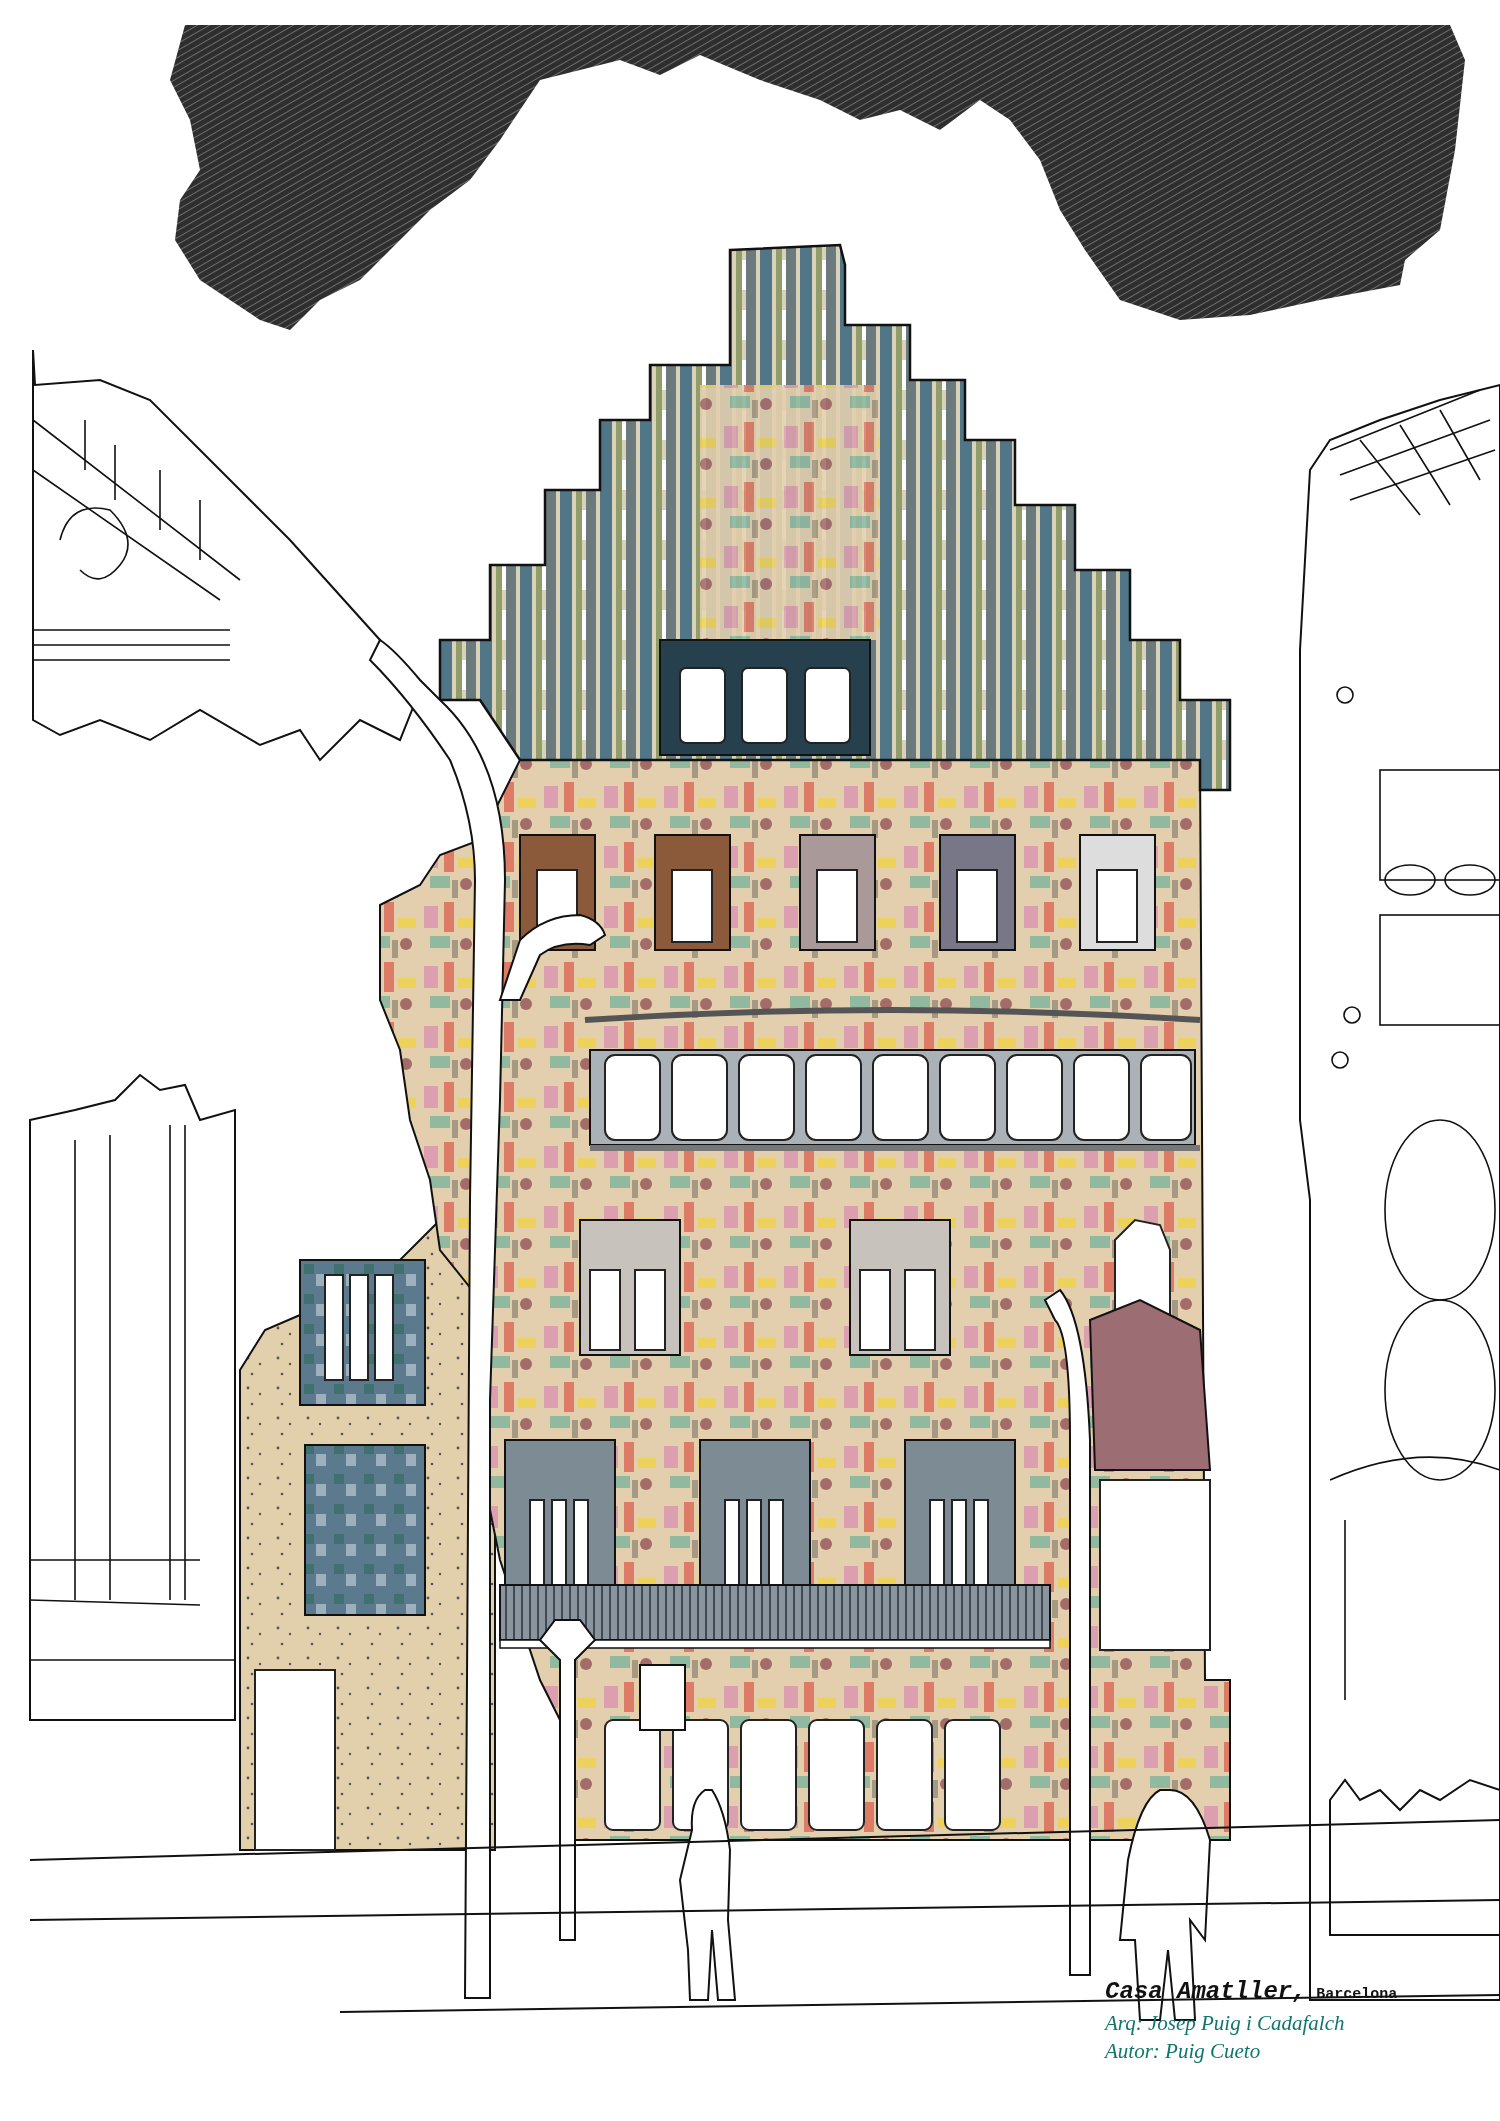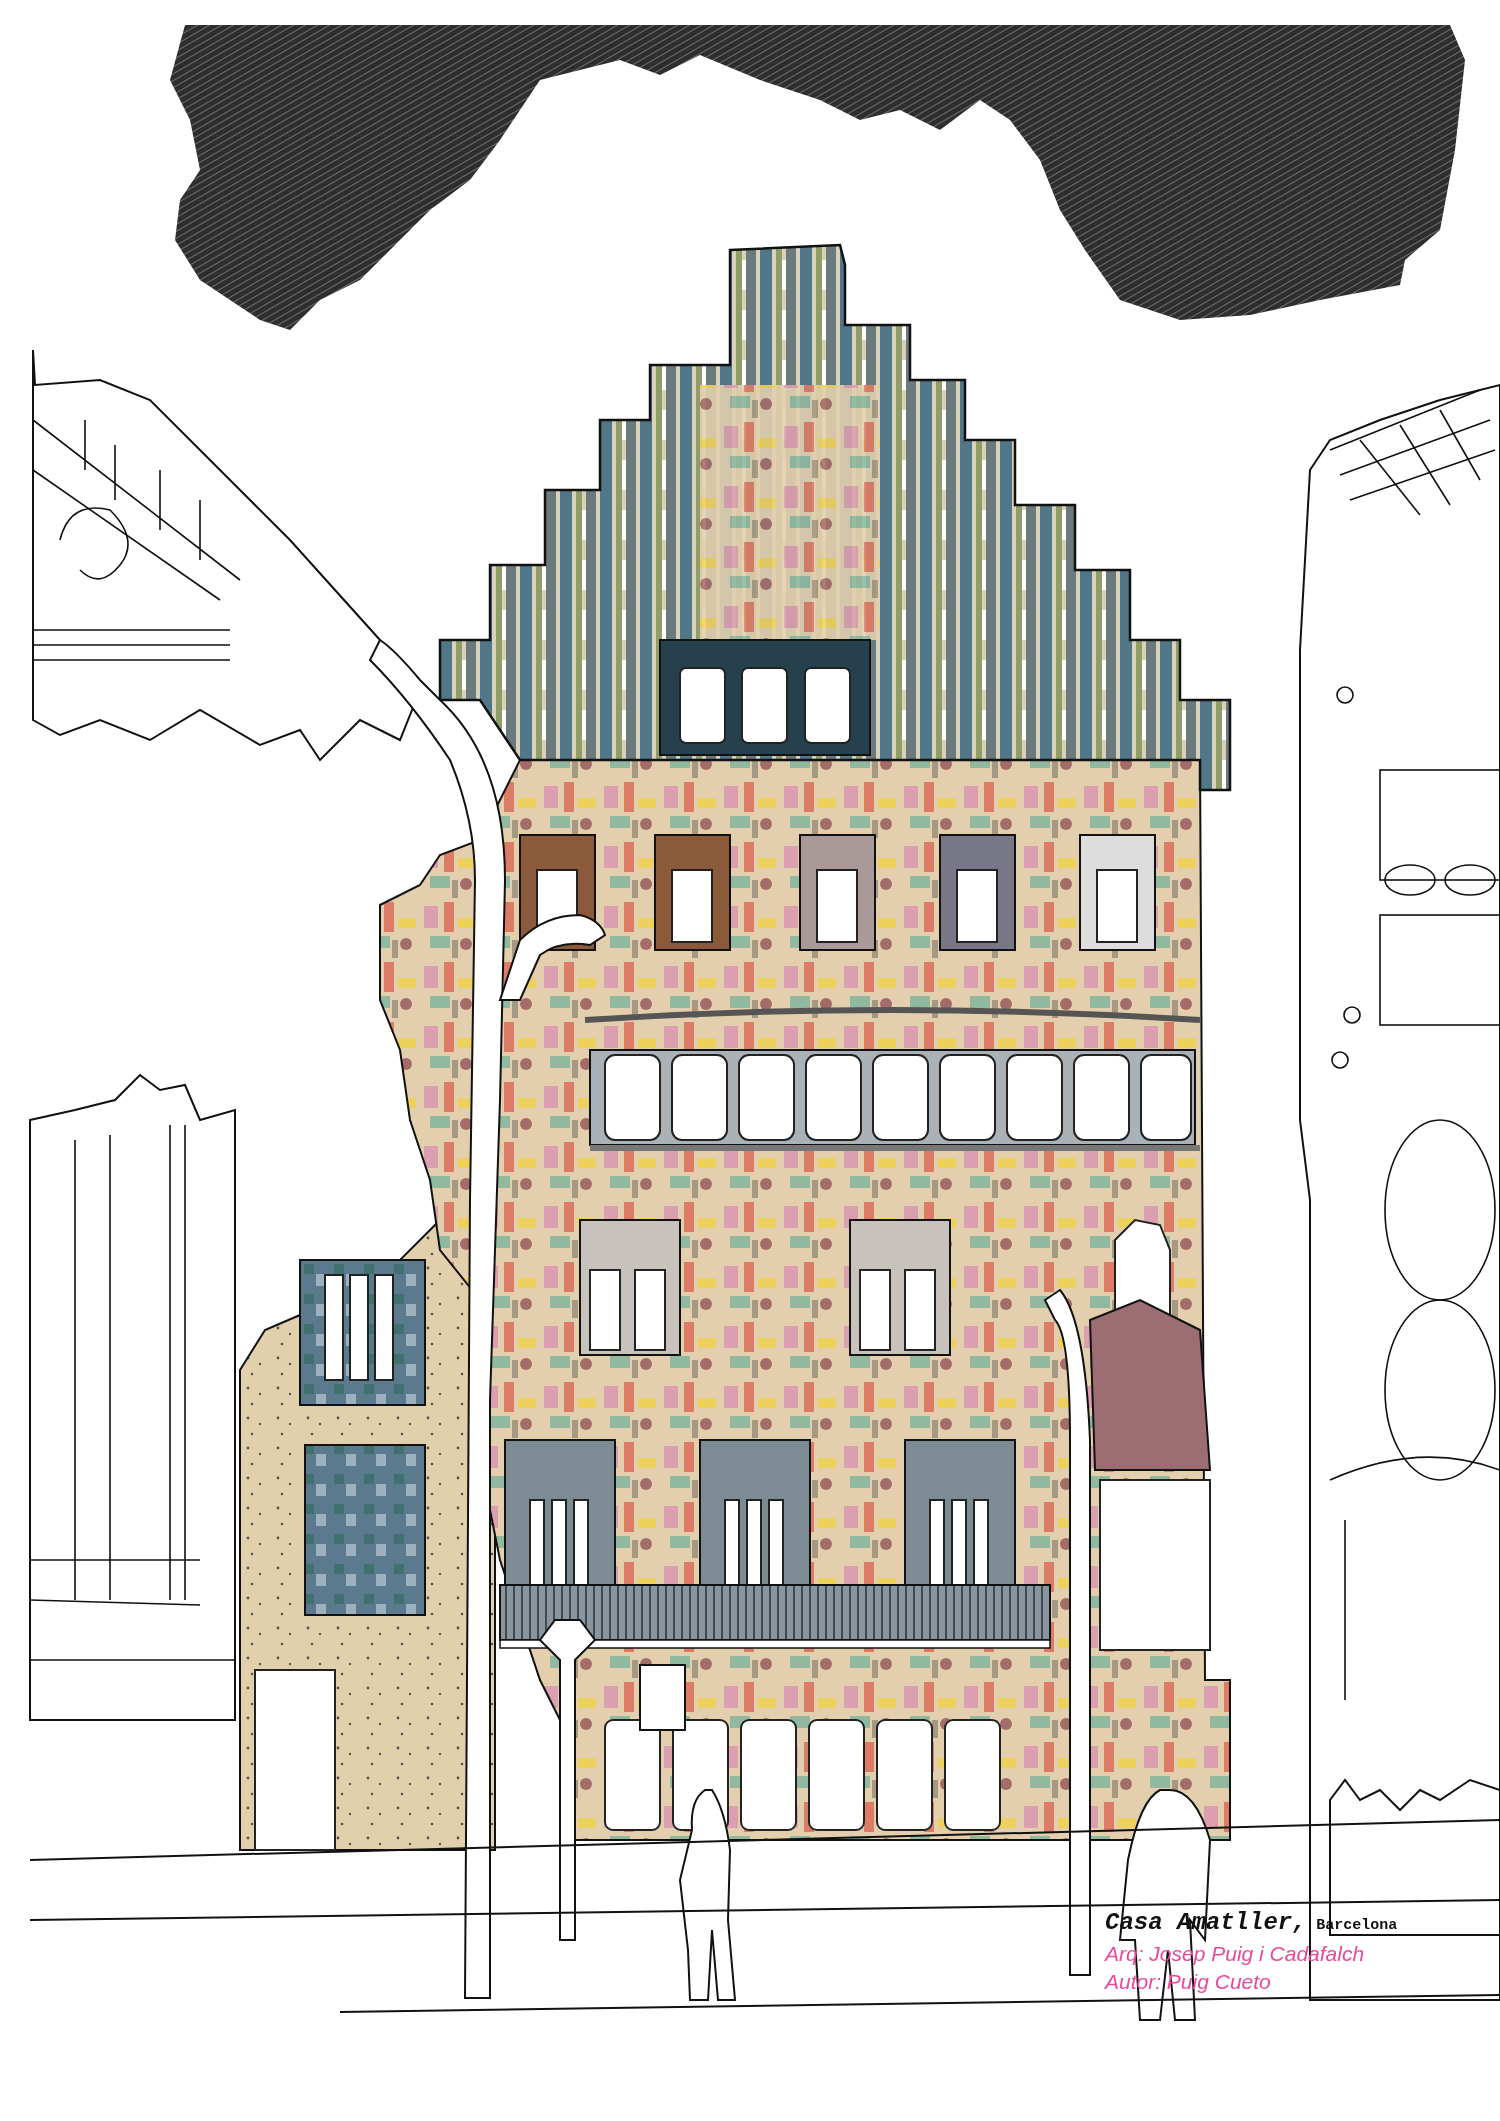--- a/index.html
+++ b/index.html
@@ -1,21 +1,21 @@
 <!DOCTYPE html>
 <html><head>
   <meta charset="utf-8">
   <style>
     html, body { margin: 0; padding: 0; background: #ffffff; }
     body { width: 1500px; height: 2121px; position: relative; overflow: hidden; font-family: "Liberation Mono", monospace; }
     #artwork { position: absolute; left: 0; top: 0; width: 1500px; height: 2121px; }
-    .caption { position: absolute; left: 1105px; top: 1909px; color: #111; line-height: 28px; }
+    .caption { position: absolute; left: 1105px; top: 1978px; color: #111; line-height: 28px; }
     .caption .title { font-family: "Liberation Mono", monospace; font-weight: bold; font-style: italic; font-size: 24px; color: #111; }
     .caption .city { font-family: "Liberation Mono", monospace; font-weight: bold; font-size: 15px; color: #111; }
-    .caption .line { font-family: Liberation Sans, sans-serif; font-style: italic; font-size: 21px; color: #ec4899; display: block; }
+    .caption .line { font-family: Liberation Serif, serif; font-style: italic; font-size: 21px; color: #0f766e; display: block; }
     .outline { fill: #ffffff; stroke: #111; stroke-width: 2; }
     .thin { fill: none; stroke: #111; stroke-width: 1.6; }
     .win { fill: #ffffff; stroke: #222; stroke-width: 2; }
   </style>
 </head>
 <body>
 
 <svg id="artwork" viewBox="0 0 1500 2121" xmlns="http://www.w3.org/2000/svg">
   <defs>
     <pattern id="hatch" width="6" height="6" patternUnits="userSpaceOnUse" patternTransform="rotate(60)">

